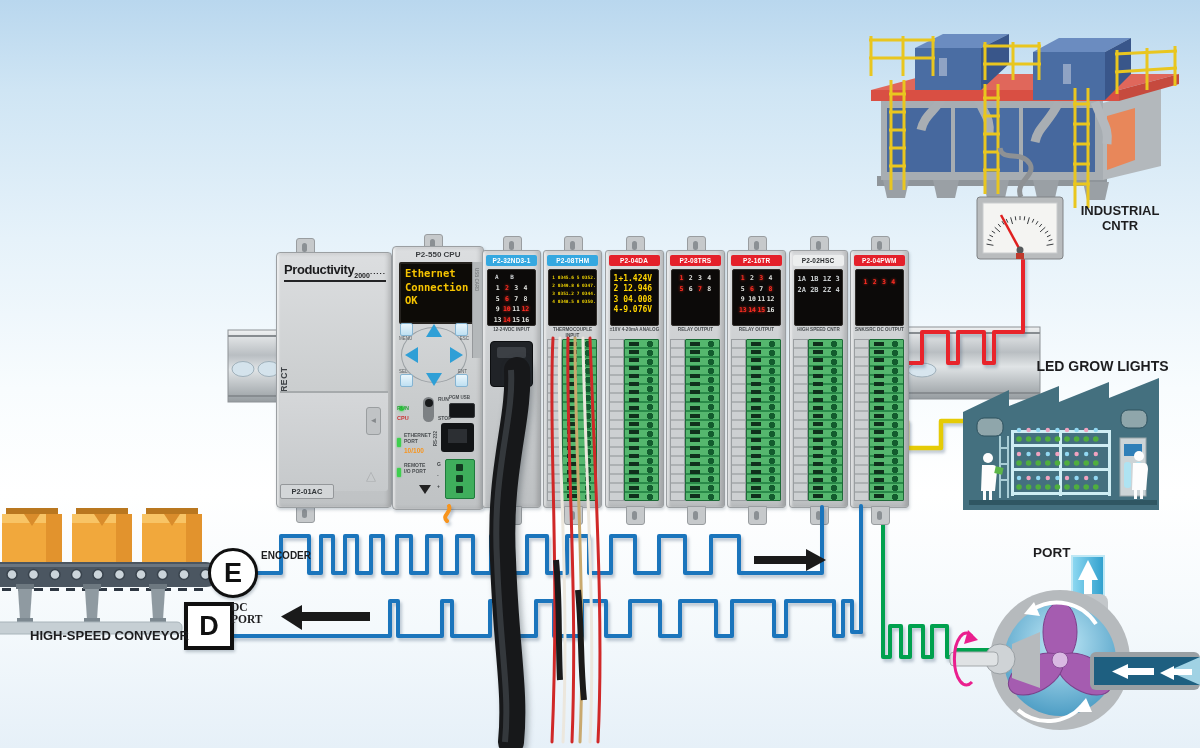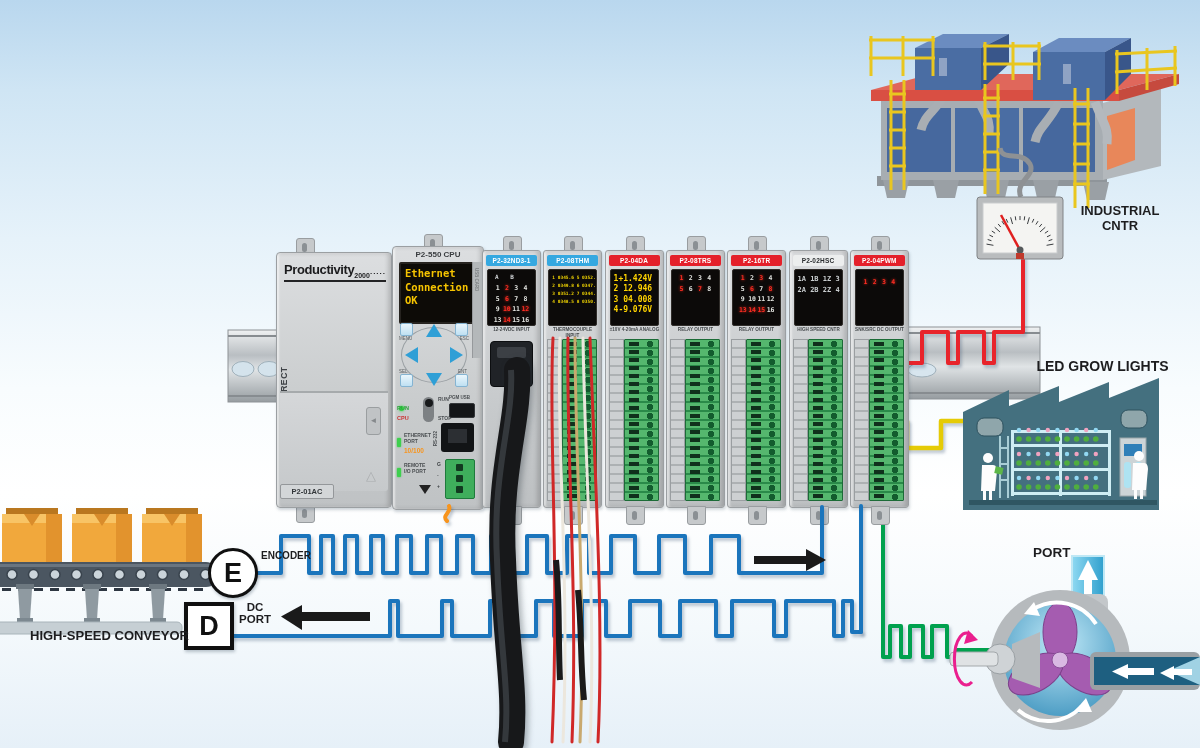--- a/index.html
+++ b/index.html
@@ -768,21 +768,21 @@
   </g>
 </svg>
 
 <div class="abs marker m-e">
       <span>E</span>
     </div>
 <div class="abs marker m-d">
       <span>D</span>
     </div>
 <div class="abs caption" style="left:261px;top:550px;font-size:10px;">ENCODER</div>
-<div class="abs caption" style="left:231px;top:601px;width:48px;text-align:center;font-size:11.5px;line-height:1.05;">
+<div class="abs caption" style="left:231px;top:601px;width:48px;text-align:left;font-size:11.5px;line-height:1.05;font-family:Liberation Serif, serif;">
   <span>DC</span><br><span>PORT</span>
 </div>
 <div class="abs caption" style="left:30px;top:628px;font-size:13px;">HIGH-SPEED CONVEYOR</div>
 <div class="abs caption" style="left:1033px;top:545px;font-size:13.5px;">PORT</div>
 <div class="abs caption" style="left:1064px;top:204px;width:112px;text-align:center;font-size:13px;line-height:1.15;">
   <span>INDUSTRIAL</span><br><span>CNTR</span>
 </div>
 <div class="abs caption" style="left:1030px;top:358px;width:145px;text-align:center;font-size:14px;">LED GROW LIGHTS</div>
 
 </div>

